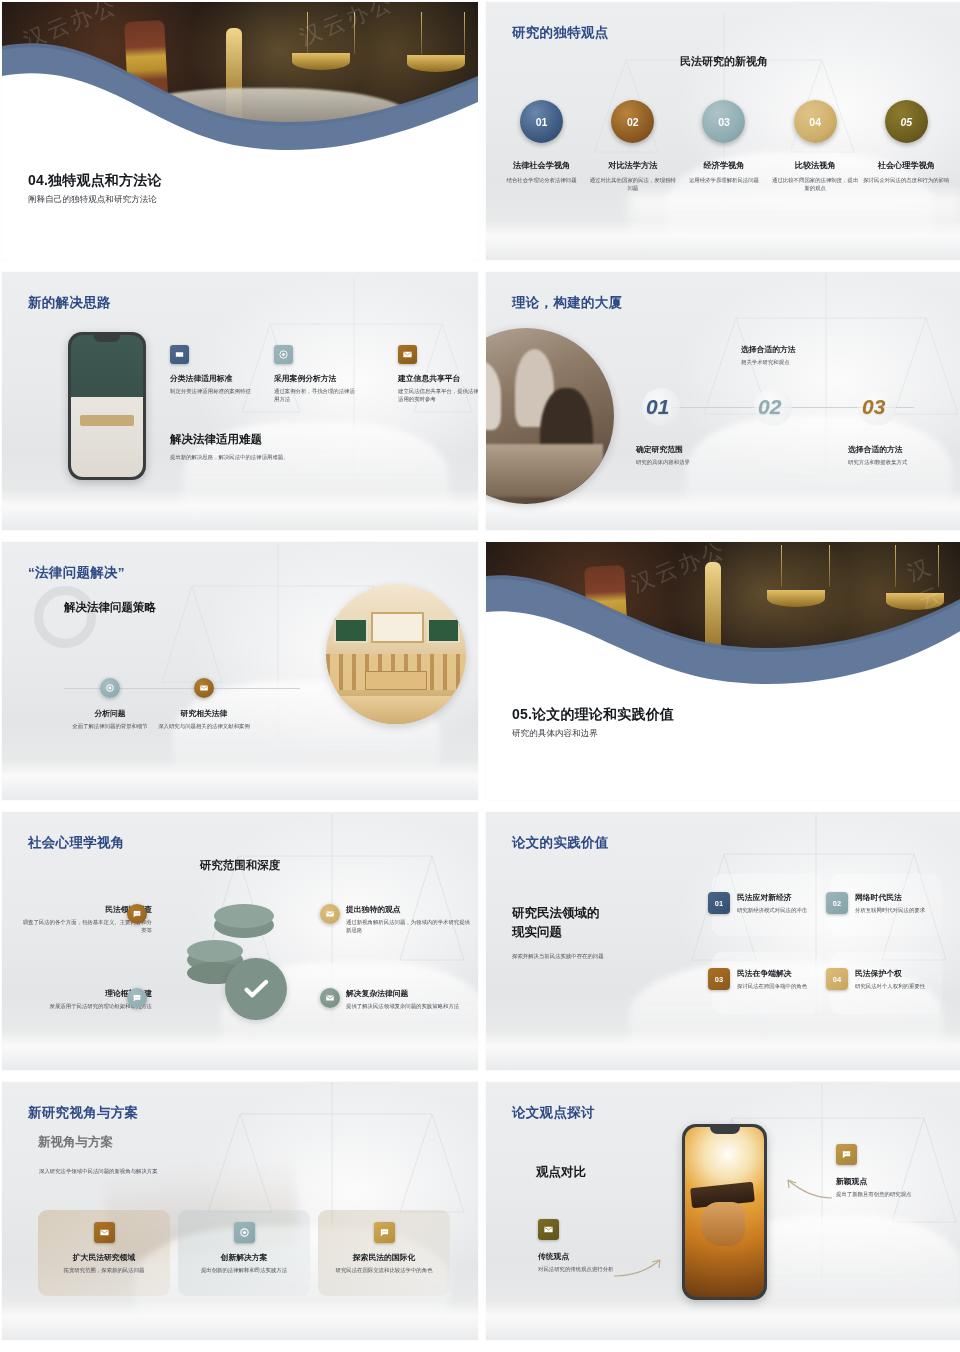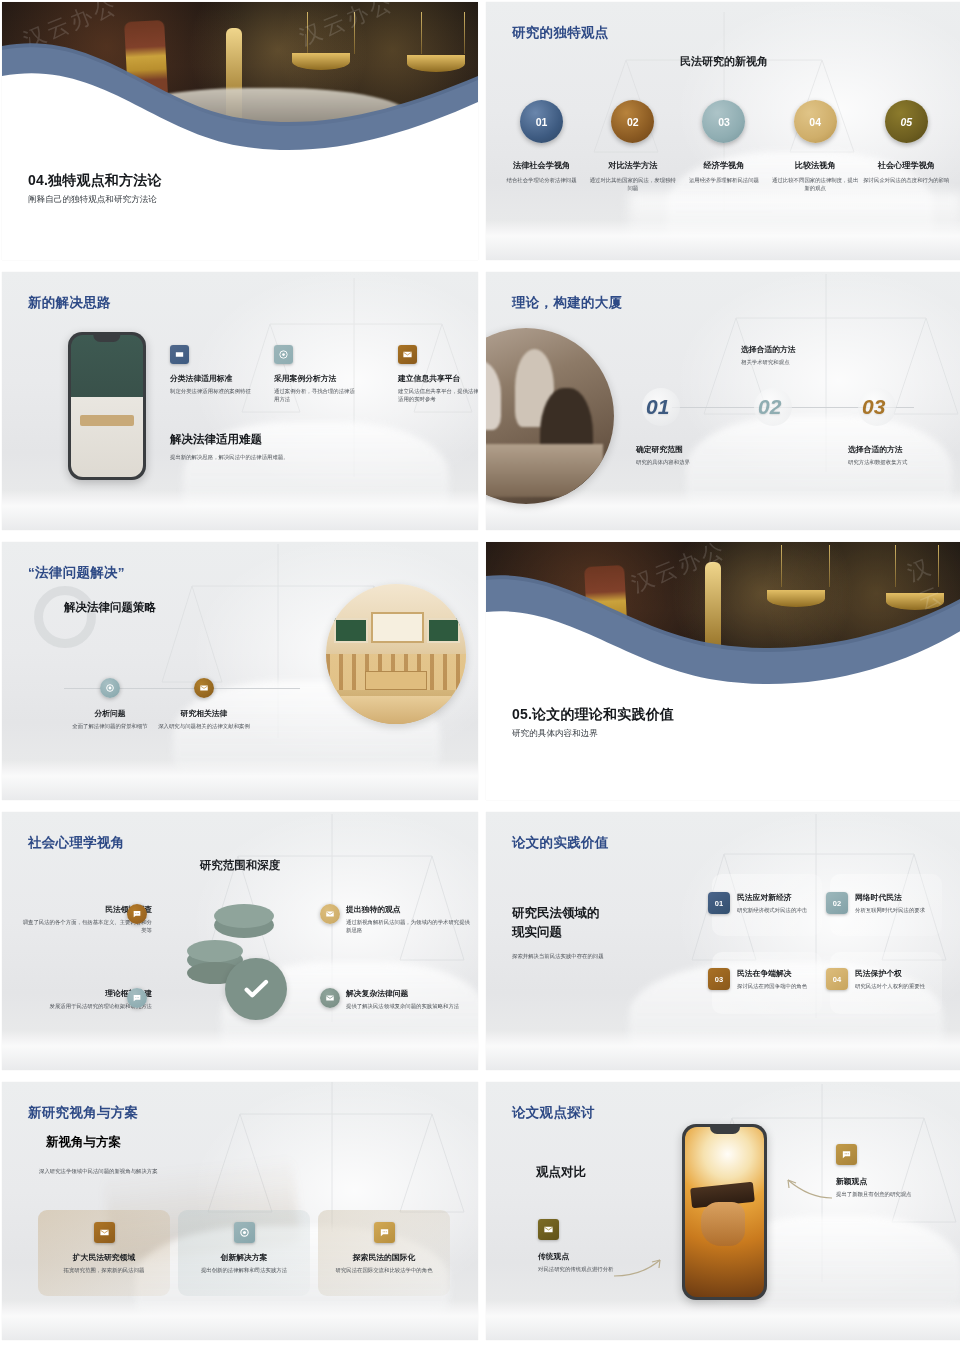--- a/index.html
+++ b/index.html
@@ -636,21 +636,21 @@
           <path d="M238,32 L206,130 L270,130 Z"></path>
           <path d="M430,32 L398,130 L462,130 Z"></path>
         </g>
       </svg>
     </div>
     <div style="position:absolute;left:22%;top:32%;width:40%;height:34%;background:linear-gradient(180deg,rgba(255,255,255,.0),rgba(140,110,70,.18));filter:blur(4px);border-radius:8px;transform:rotate(-6deg);"></div>
     <div class="book" style="left:28%;top:56%;width:66%;"></div>
     <div class="baseline"></div>
 
     <div class="s-title">新研究视角与方案</div>
-    <div style="position:absolute;left:36px;top:52px;font-size:12.5px;font-weight:bold;color:#000000;margin-left:8px;">新视角与方案</div>
+    <div style="position:absolute;left:36px;top:52px;font-size:12.5px;font-weight:bold;color:#737373;">新视角与方案</div>
     <div class="f-desc" style="position:absolute;left:37px;top:82px;width:300px;">深入研究法学领域中民法问题的新视角与解决方案</div>
 
     <div class="panel" style="left:36px;top:128px;background:linear-gradient(150deg, rgba(196,168,124,.42), rgba(214,196,170,.16));">
       <div class="tile" style="background:linear-gradient(145deg,#ad7526,#8e5c1b);">
         <svg viewBox="0 0 24 24">
             <path d="M3 6h18v12H3z"></path>
             <path d="M3 7l9 6 9-6" fill="none" stroke="#c08a3a" stroke-width="1.8"></path>
           </svg>
       </div>
       <div class="f-title">扩大民法研究领域</div>

